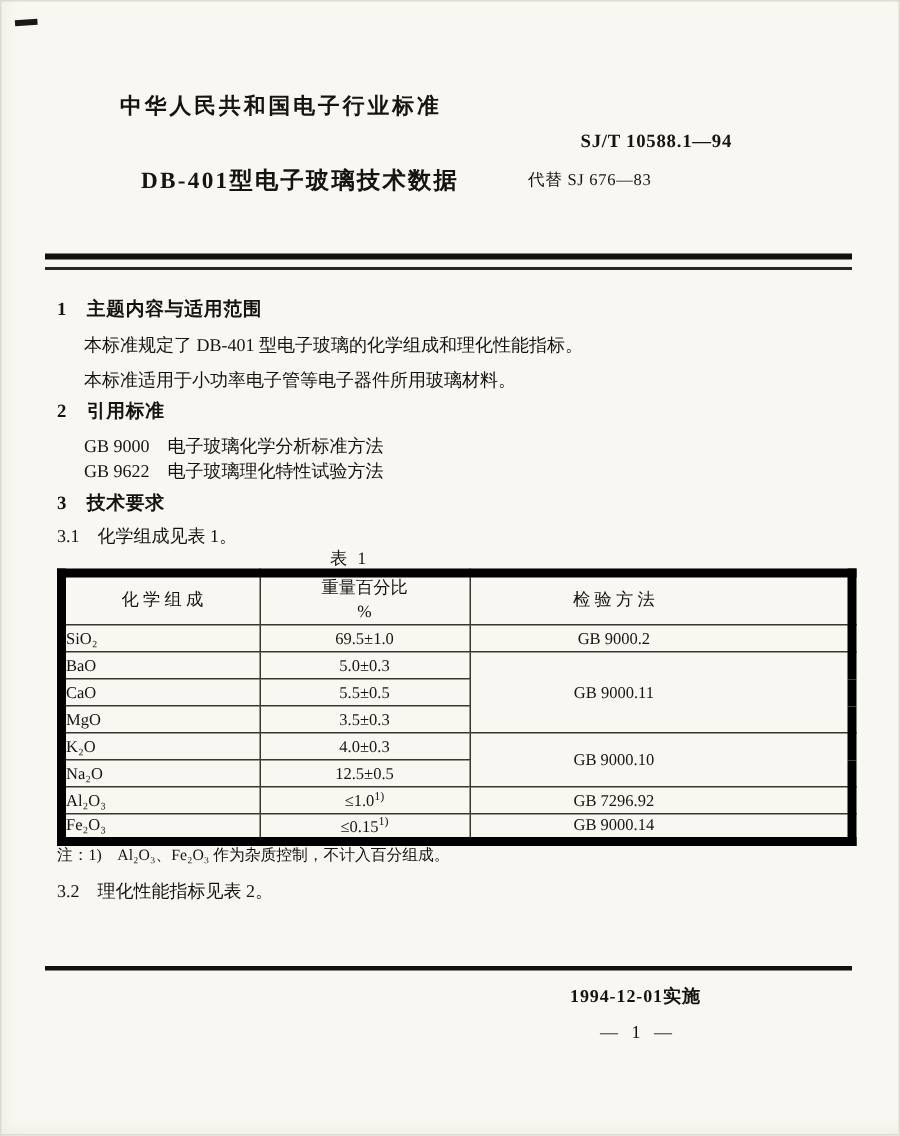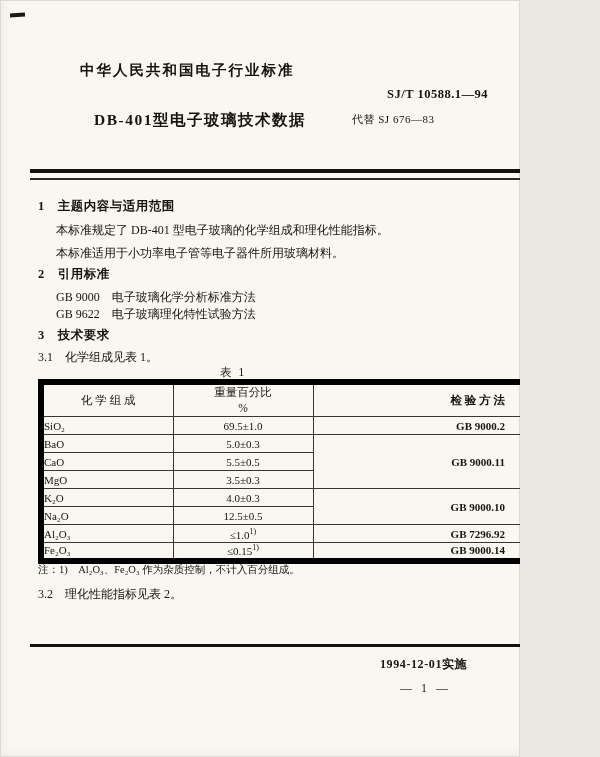--- a/index.html
+++ b/index.html
@@ -4,21 +4,21 @@
 <style>
   * { margin:0; padding:0; box-sizing:border-box; }
   html, body { width:600px; height:757px; }
   body {
     background:#e9e7e2;
     font-family:"Liberation Serif","DejaVu Serif",serif;
     color:#17140f;
     -webkit-font-smoothing:antialiased;
   }
   .page {
-    position:relative; width:520px; height:757px;
+    position:relative; width:600px; height:757px;
     background:#f8f7f2; overflow:hidden;
     box-shadow: inset 0 0 0 1px #dddad3, inset 4px -4px 10px rgba(0,0,0,0.04);
   }
   .abs { position:absolute; white-space:nowrap; }
 
   
   .artifact-tl { position:absolute; left:10px; top:13px; width:15px; height:4px; background:#1b1914; transform:rotate(-4deg); }
 
   
   .org        { left:80px;  top:61px;  font-size:14.5px; font-weight:bold; letter-spacing:2px; }
@@ -49,21 +49,21 @@
     position:absolute; left:38px; top:379px; width:527px;
     border-collapse:collapse; table-layout:fixed;
     font-size:11px; color:#17140f;
     border:6px solid #000000;
   }
   .t1 th, .t1 td { border:1px solid #3a362f; font-weight:normal; vertical-align:middle; }
   .t1 thead th { height:32px; text-align:center; line-height:1.35; font-size:11.5px; }
   .t1 tbody td { height:18px; }
   .t1 .c1 { text-align:left; padding-left:0; }
   .t1 .c2 { text-align:center; }
-  .t1 .c3 { text-align:right; padding-right:60px;font-weight:bold; }
+  .t1 .c3 { text-align:center; padding-right:60px; }
   .t1 sup { font-size:8px; }
 
   
   .foot-rule { left:30px; top:644px; width:538px; height:3px; background:#14120e; }
   .approval  { left:38px;  top:656px; font-size:11px; font-weight:bold; letter-spacing:0.4px; }
   .impl      { left:380px; top:656px; font-size:12px; font-weight:bold; letter-spacing:0.6px; }
   .pagenum   { left:400px; top:681px; font-size:12px; letter-spacing:3px; }
 </style>
 </head>
 <body>

